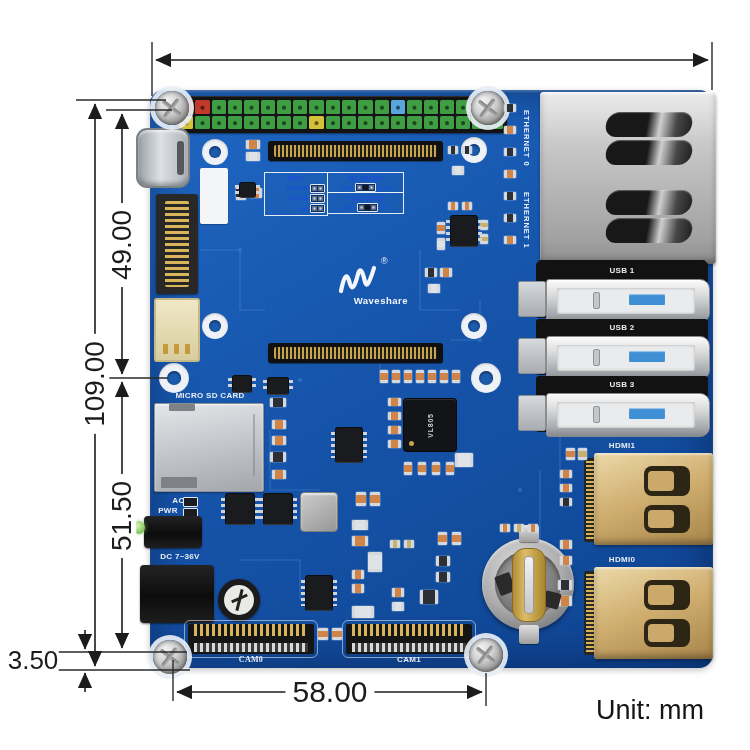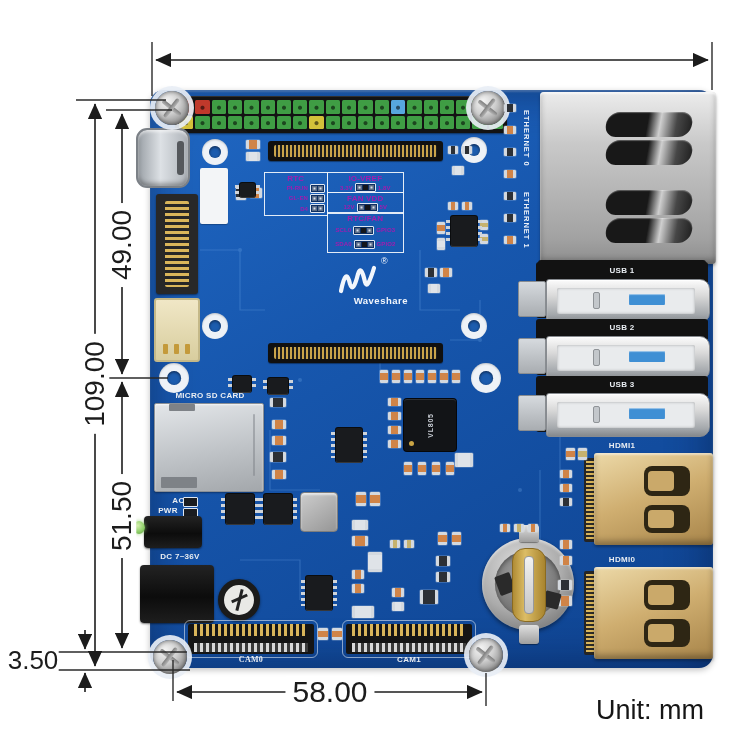--- a/index.html
+++ b/index.html
@@ -34,21 +34,21 @@
         background:repeating-linear-gradient(90deg,#caa44a 0 2px,#1d1d1d 2px 4px);}
   .whitelabel{position:absolute;background:#f3f5f7;border-radius:2px;box-shadow:0 1px 1px rgba(0,0,0,.25);}
   .usbc{position:absolute;border-radius:11px;border:2px solid #7c8187;
         background:linear-gradient(90deg,#9aa0a6,#dde1e5 45%,#aeb3b9);box-shadow:inset 0 2px 3px rgba(255,255,255,.6), inset 0 -3px 4px rgba(0,0,0,.3);}
   .usbc::after{content:"";position:absolute;right:4px;top:20%;bottom:20%;width:7px;border-radius:3px;background:#55585c;}
   .fpc-v{position:absolute;background:#282828;border-radius:3px;box-shadow:0 1px 2px rgba(0,0,0,.5);}
   .fpc-v::before{content:"";position:absolute;inset:7px 9px;background:repeating-linear-gradient(180deg,#d9b55a 0 3px,#262626 3px 6px);border-radius:2px;}
   .jst{position:absolute;background:linear-gradient(180deg,#f0e7c6,#d8cd9e);border:2px solid #c4b888;border-radius:3px;}
   .jst i{position:absolute;width:5px;height:10px;background:#c49a3a;bottom:6px;border-radius:1px;}
   
-  .jbox{position:absolute;display:flex;color:#a21caf;justify-content:flex-end;}
+  .jbox{position:absolute;display:flex;color:#1d4ed8;justify-content:flex-end;}
   .jcol{display:flex;flex-direction:column;}
   .jsec{border:1.4px solid rgba(238,243,250,.95);box-sizing:border-box;margin:0 0 -1.4px -1.4px;
         padding:1px 2px;display:flex;flex-direction:column;}
   .jtitle{font-size:8px;font-weight:bold;text-align:center;line-height:9px;letter-spacing:.2px;}
   .jrow{display:flex;align-items:center;justify-content:flex-end;gap:2px;flex:1;}
   .jrow.mid{justify-content:center;}
   .jlab{font-size:6px;font-weight:bold;letter-spacing:.1px;}
   .jp{display:inline-flex;gap:1px;background:#0d2f63;border:1px solid #dfe7f2;padding:1px;border-radius:1px;}
   .jp i{width:5px;height:5px;background:#d9e1ec;box-shadow:inset 0 0 0 1.5px #5a6b85;}
   .jp i.cap{background:#14161a;box-shadow:none;}
@@ -240,41 +240,20 @@
       <div class="jsec" style="height:22px;">
         <div class="jtitle">FAN VDD</div>
         <div class="jrow mid">
             <span class="jlab">12V</span>
             <span class="jp">
               <i></i>
               <i class="cap"></i>
               <i></i>
             </span>
             <span class="jlab">5V</span>
-          </div>
-      </div>
-      <div class="jsec" style="height:41px;">
-        <div class="jtitle">RTC/FAN</div>
-        <div class="jrow mid">
-            <span class="jlab">SCL0</span>
-            <span class="jp">
-              <i></i>
-              <i class="cap"></i>
-              <i></i>
-            </span>
-            <span class="jlab">GPIO3</span>
-          </div>
-        <div class="jrow mid">
-            <span class="jlab">SDA0</span>
-            <span class="jp">
-              <i></i>
-              <i class="cap"></i>
-              <i></i>
-            </span>
-            <span class="jlab">GPIO2</span>
           </div>
       </div>
     </div>
   </div>
 
   <svg class="abs" style="left:338px;top:262px;" width="42" height="34" viewBox="0 0 42 34">
     <path d="M3,29 Q8,4 12,22 Q15,32 20,12 Q23,2 27,20 Q29,29 36,6" fill="none" stroke="#f2f6fc" stroke-width="4.2" stroke-linecap="round"></path>
   </svg>
   <div class="abs" style="left:381px;top:256px;color:#f2f6fc;font-size:9px;">®</div>
   <div class="brand" style="left:318px;top:295px;width:90px;font-size:9.5px;font-weight:bold;letter-spacing:.5px;">Waveshare</div>

